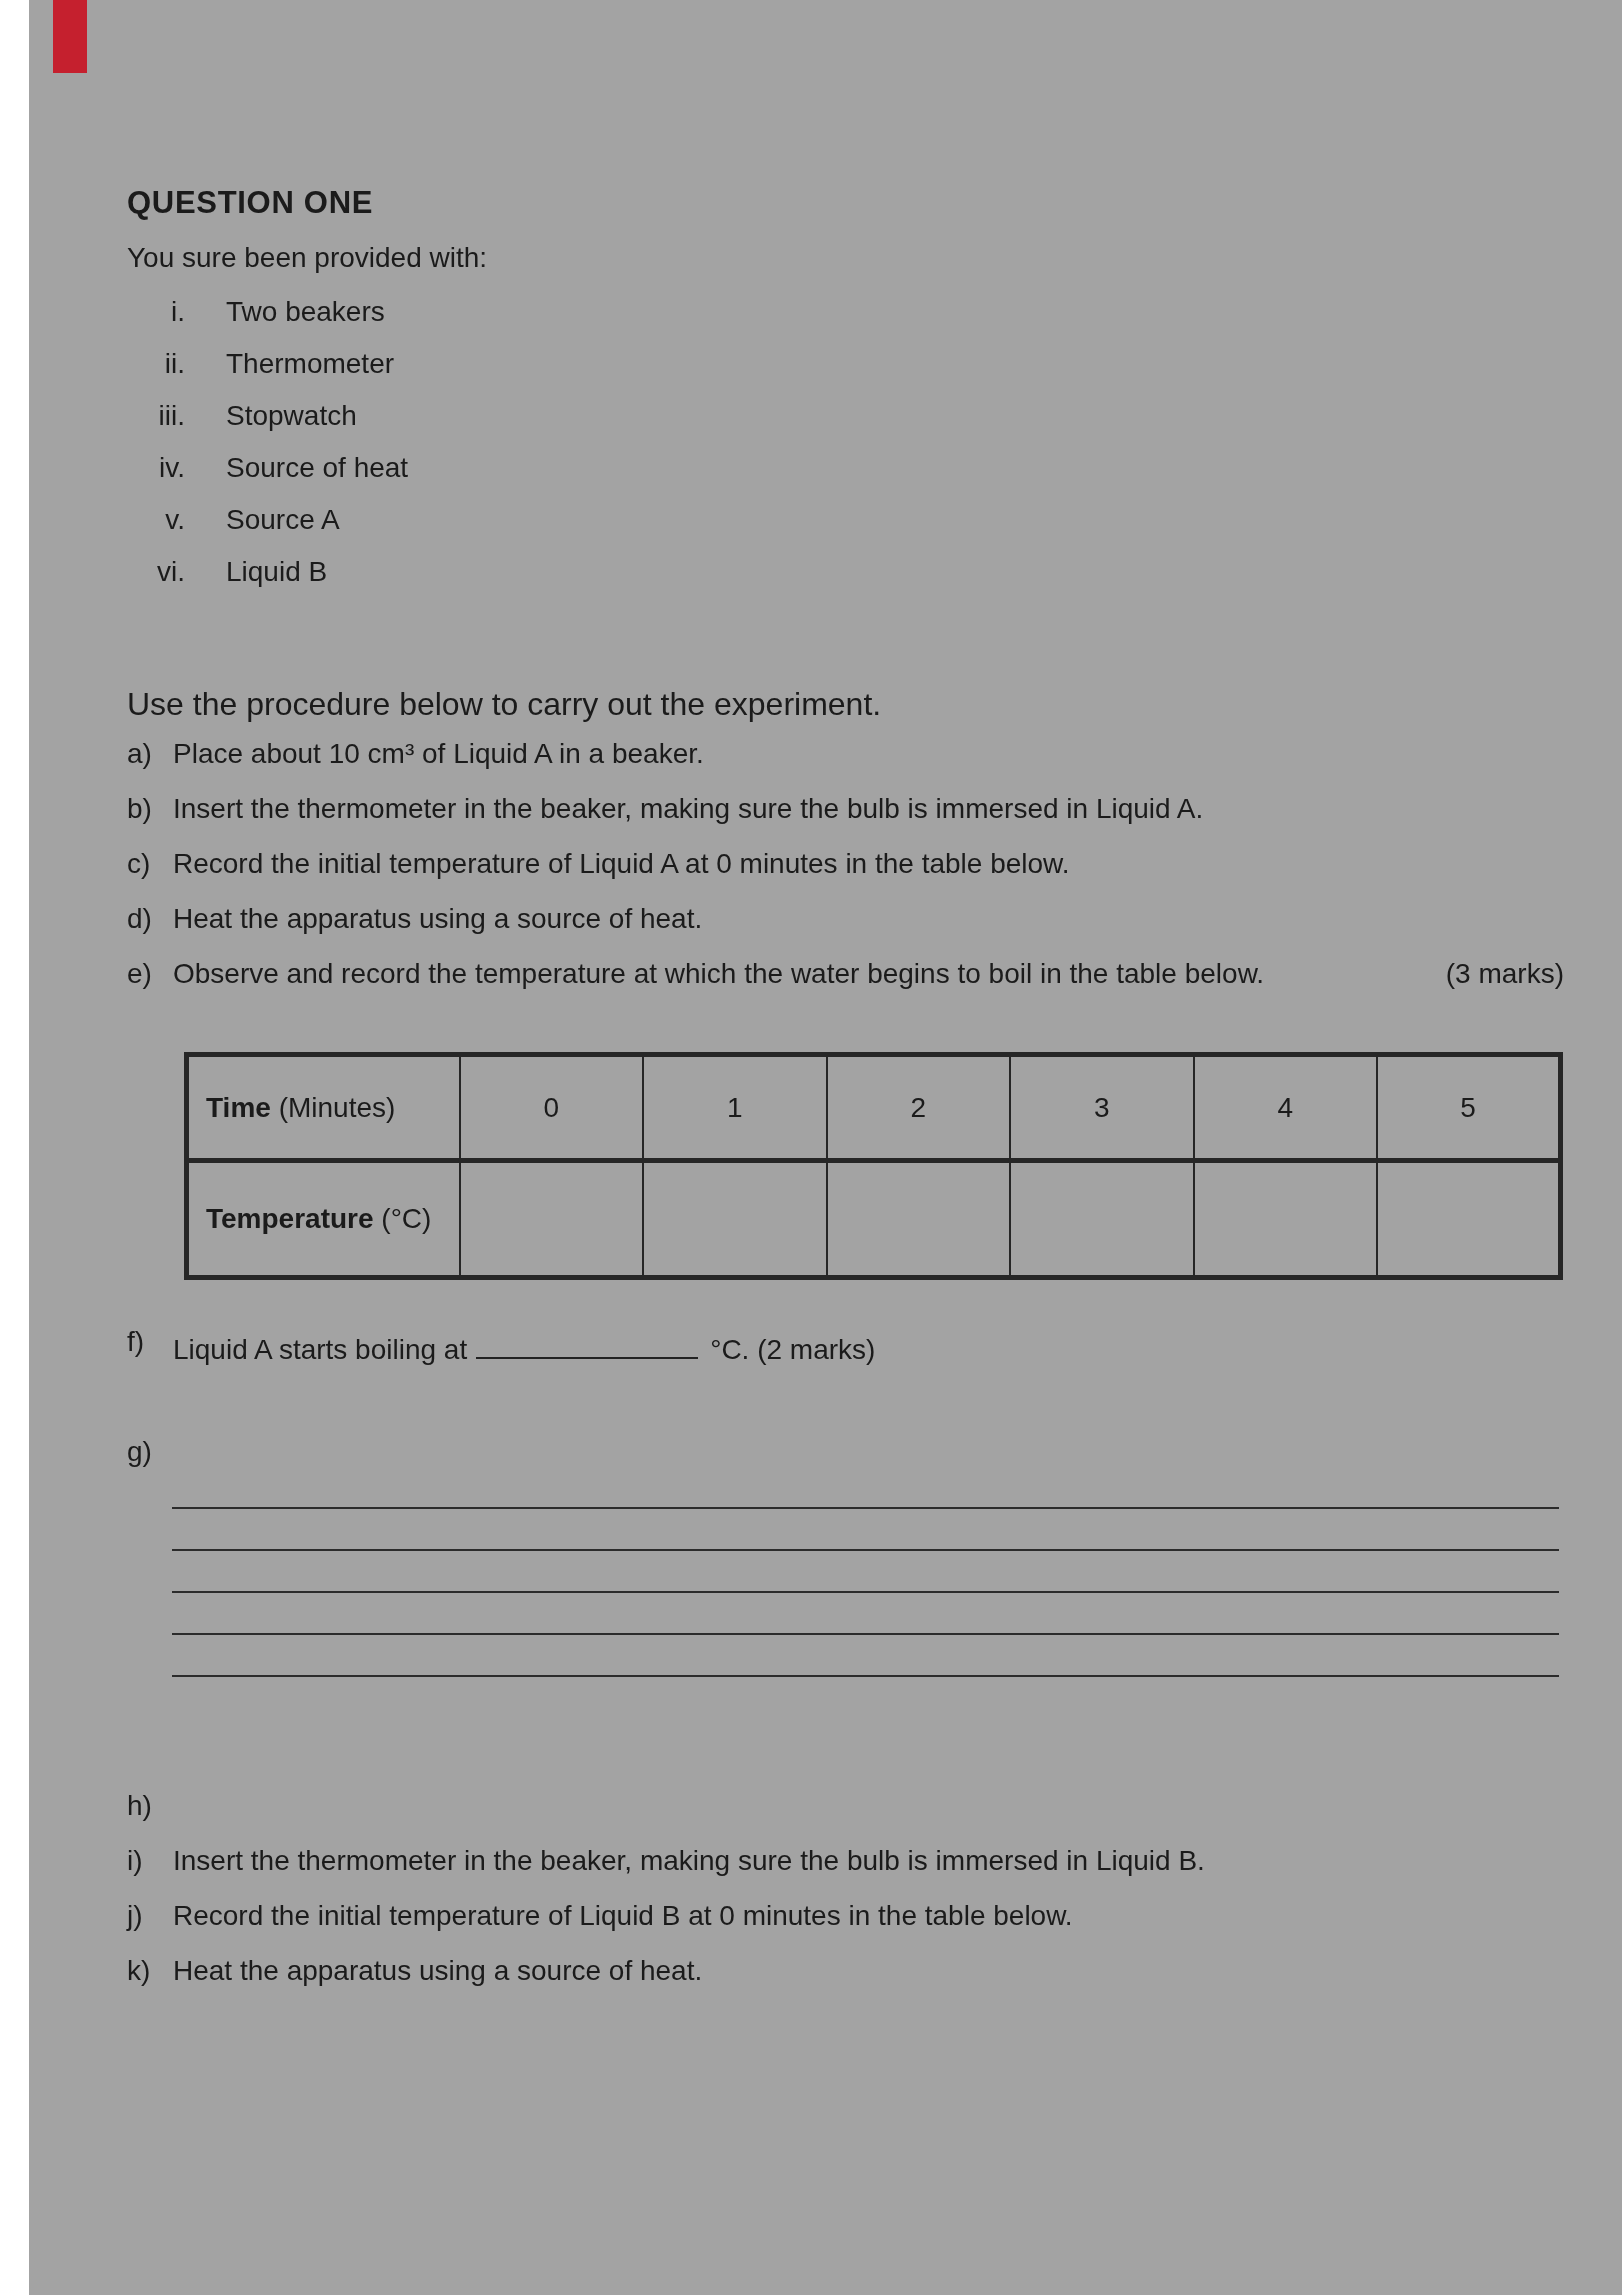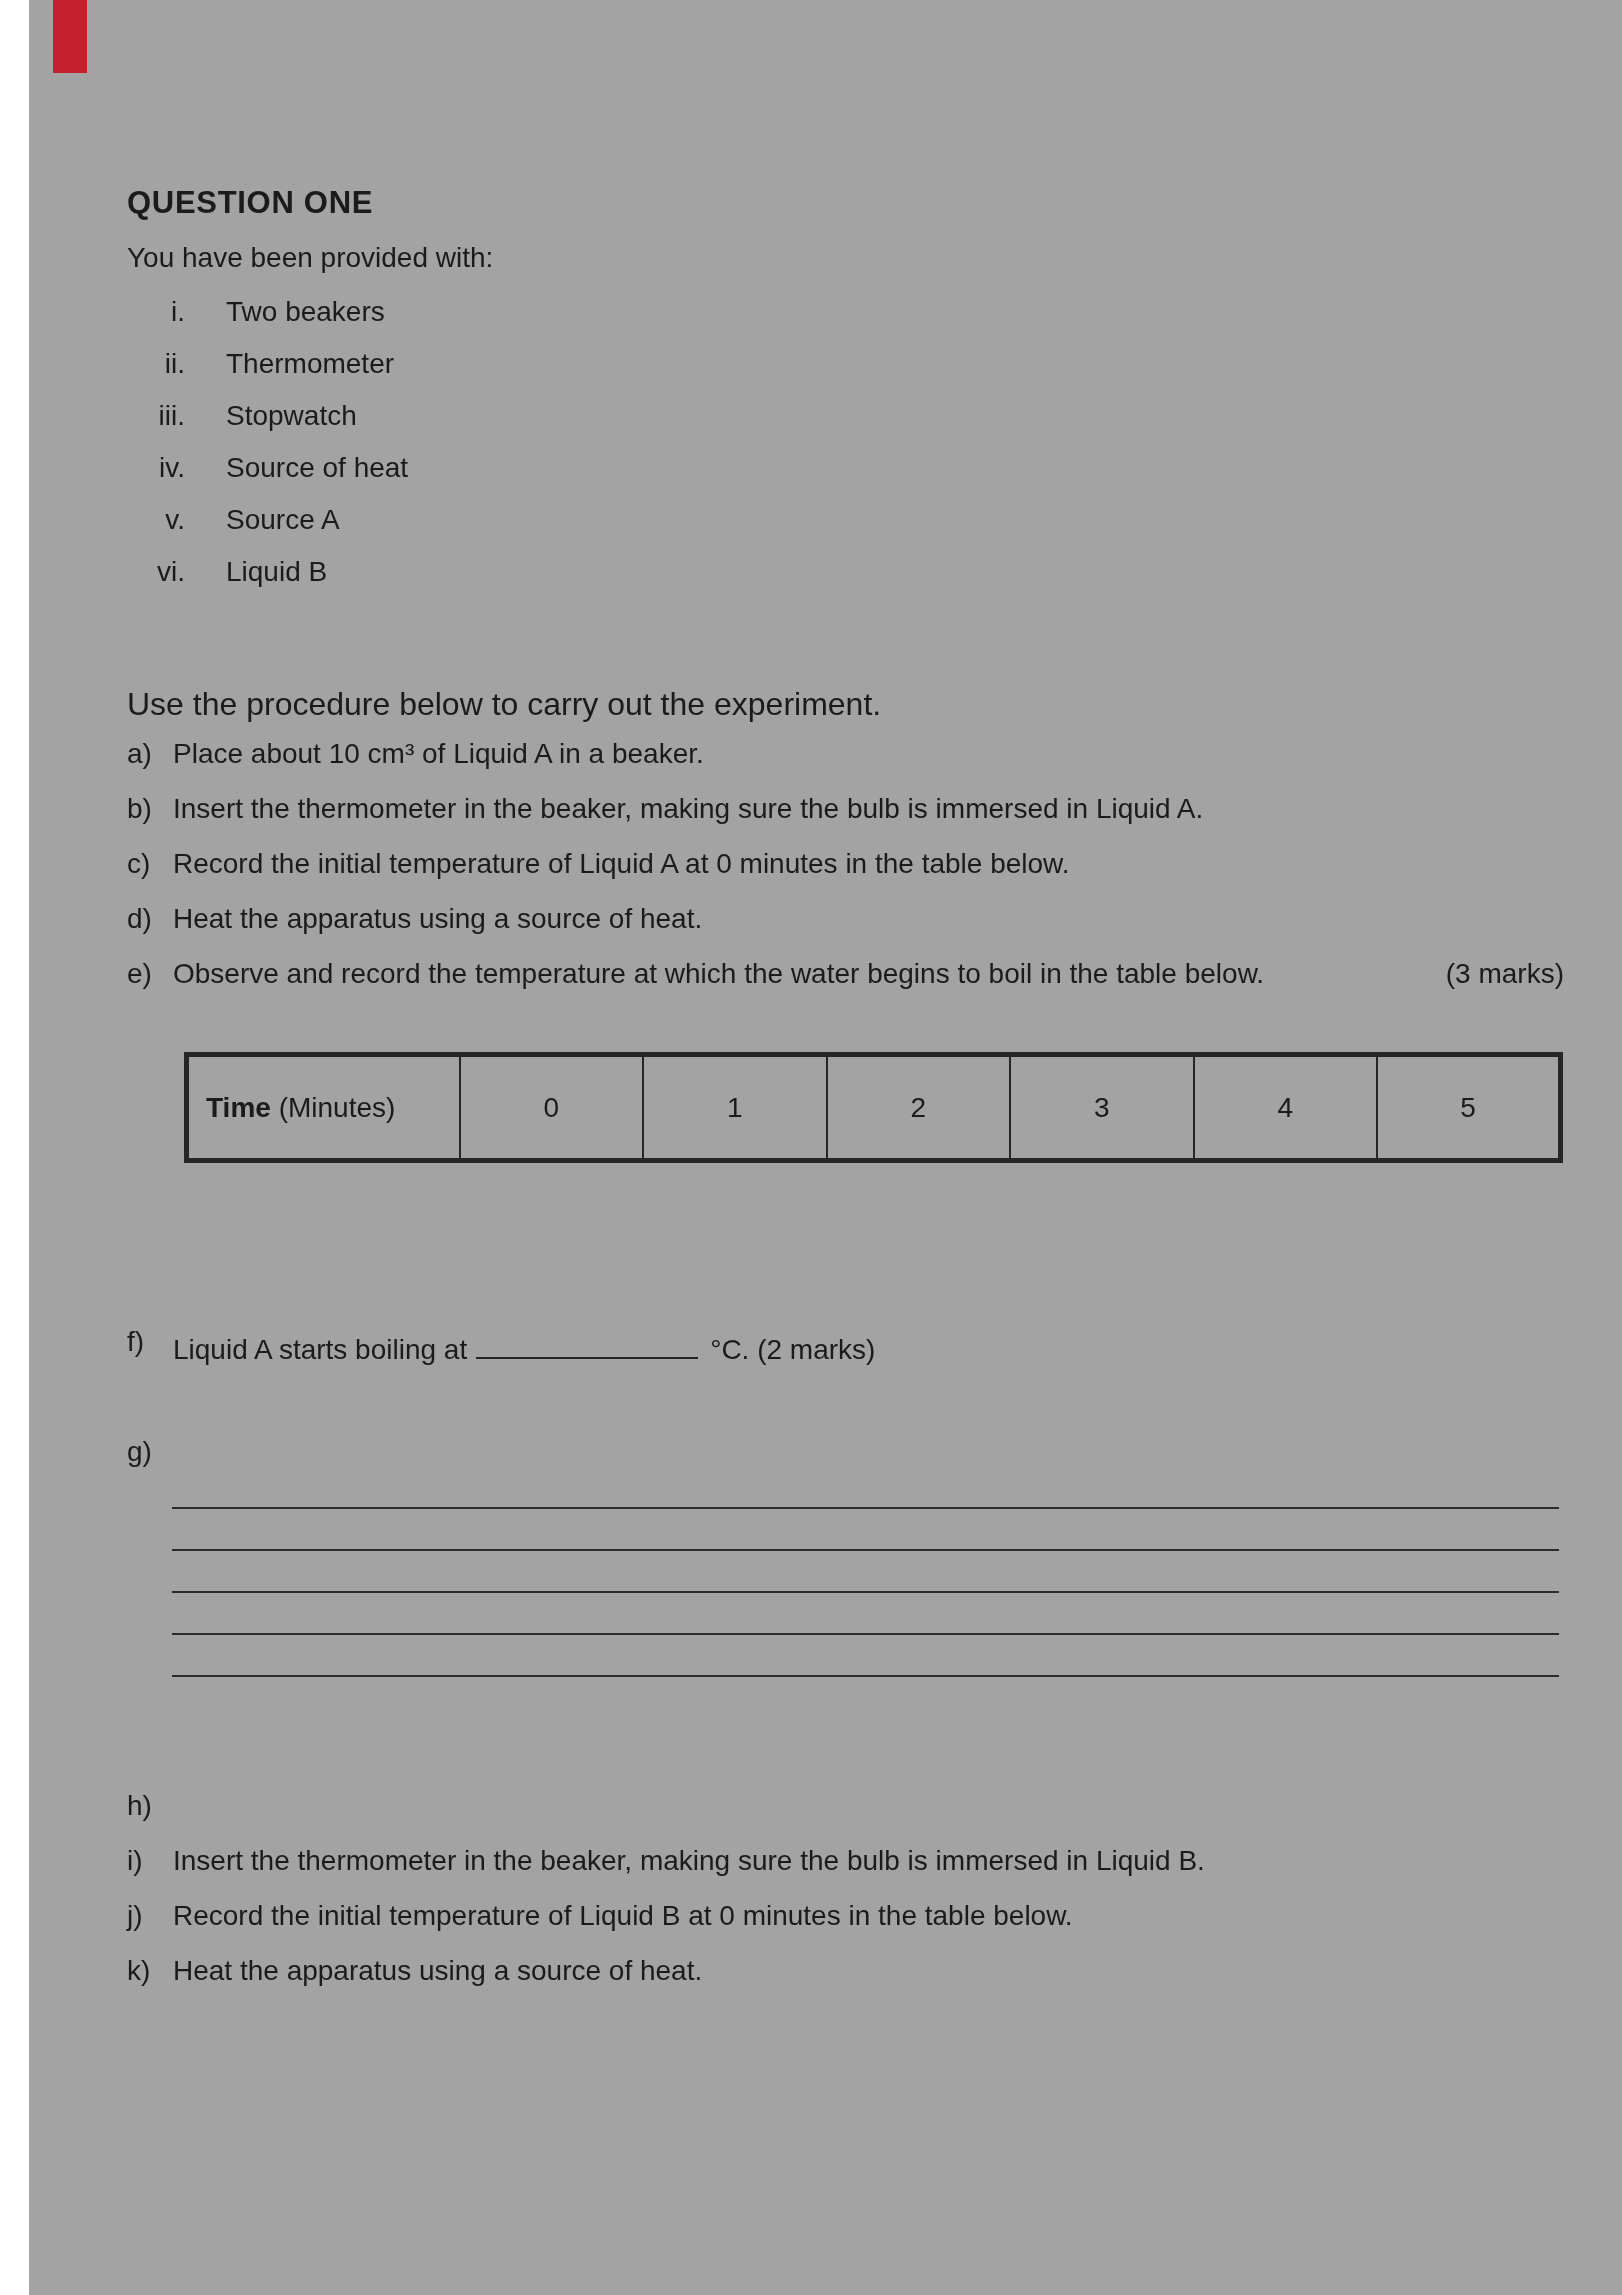--- a/index.html
+++ b/index.html
@@ -129,21 +129,21 @@
 </style>
 </head>
 <body>
 
 <div class="page">
 
   <div class="red-mark" style="background: rgb(197, 32, 46);"></div>
 
   <h1 class="heading">QUESTION ONE</h1>
 
-  <div class="intro">You have been provided with:</div>
+  <div class="intro">You sure been provided with:</div>
 
   <div class="provided">
     <div class="prow">
       <span class="pnum">i.</span>
       <span class="plab">Two beakers</span>
     </div>
     <div class="prow">
       <span class="pnum">ii.</span>
       <span class="plab">Thermometer</span>
     </div>
@@ -204,20 +204,29 @@
     <tbody>
         <tr class="r1">
       <td class="label-cell"><span class="bold">Time</span><span> (Minutes)</span></td>
       <td class="value-cell">0</td>
       <td class="value-cell">1</td>
       <td class="value-cell">2</td>
       <td class="value-cell">3</td>
       <td class="value-cell">4</td>
       <td class="value-cell">5</td>
     </tr>
+    <tr class="r2">
+      <td class="label-cell"><span class="bold">Temperature</span><span> (°C)</span></td>
+      <td class="value-cell"></td>
+      <td class="value-cell"></td>
+      <td class="value-cell"></td>
+      <td class="value-cell"></td>
+      <td class="value-cell"></td>
+      <td class="value-cell"></td>
+    </tr>
   </tbody>
     </table>
 
   <div class="qline qf">
     <span class="letter">f)</span>
     <span class="stext"><span>Liquid A starts boiling at</span><span class="blank"></span><span>°C. (2 marks)</span></span>
   </div>
 
   <div class="qline qg">
     <span class="letter">g)</span>

